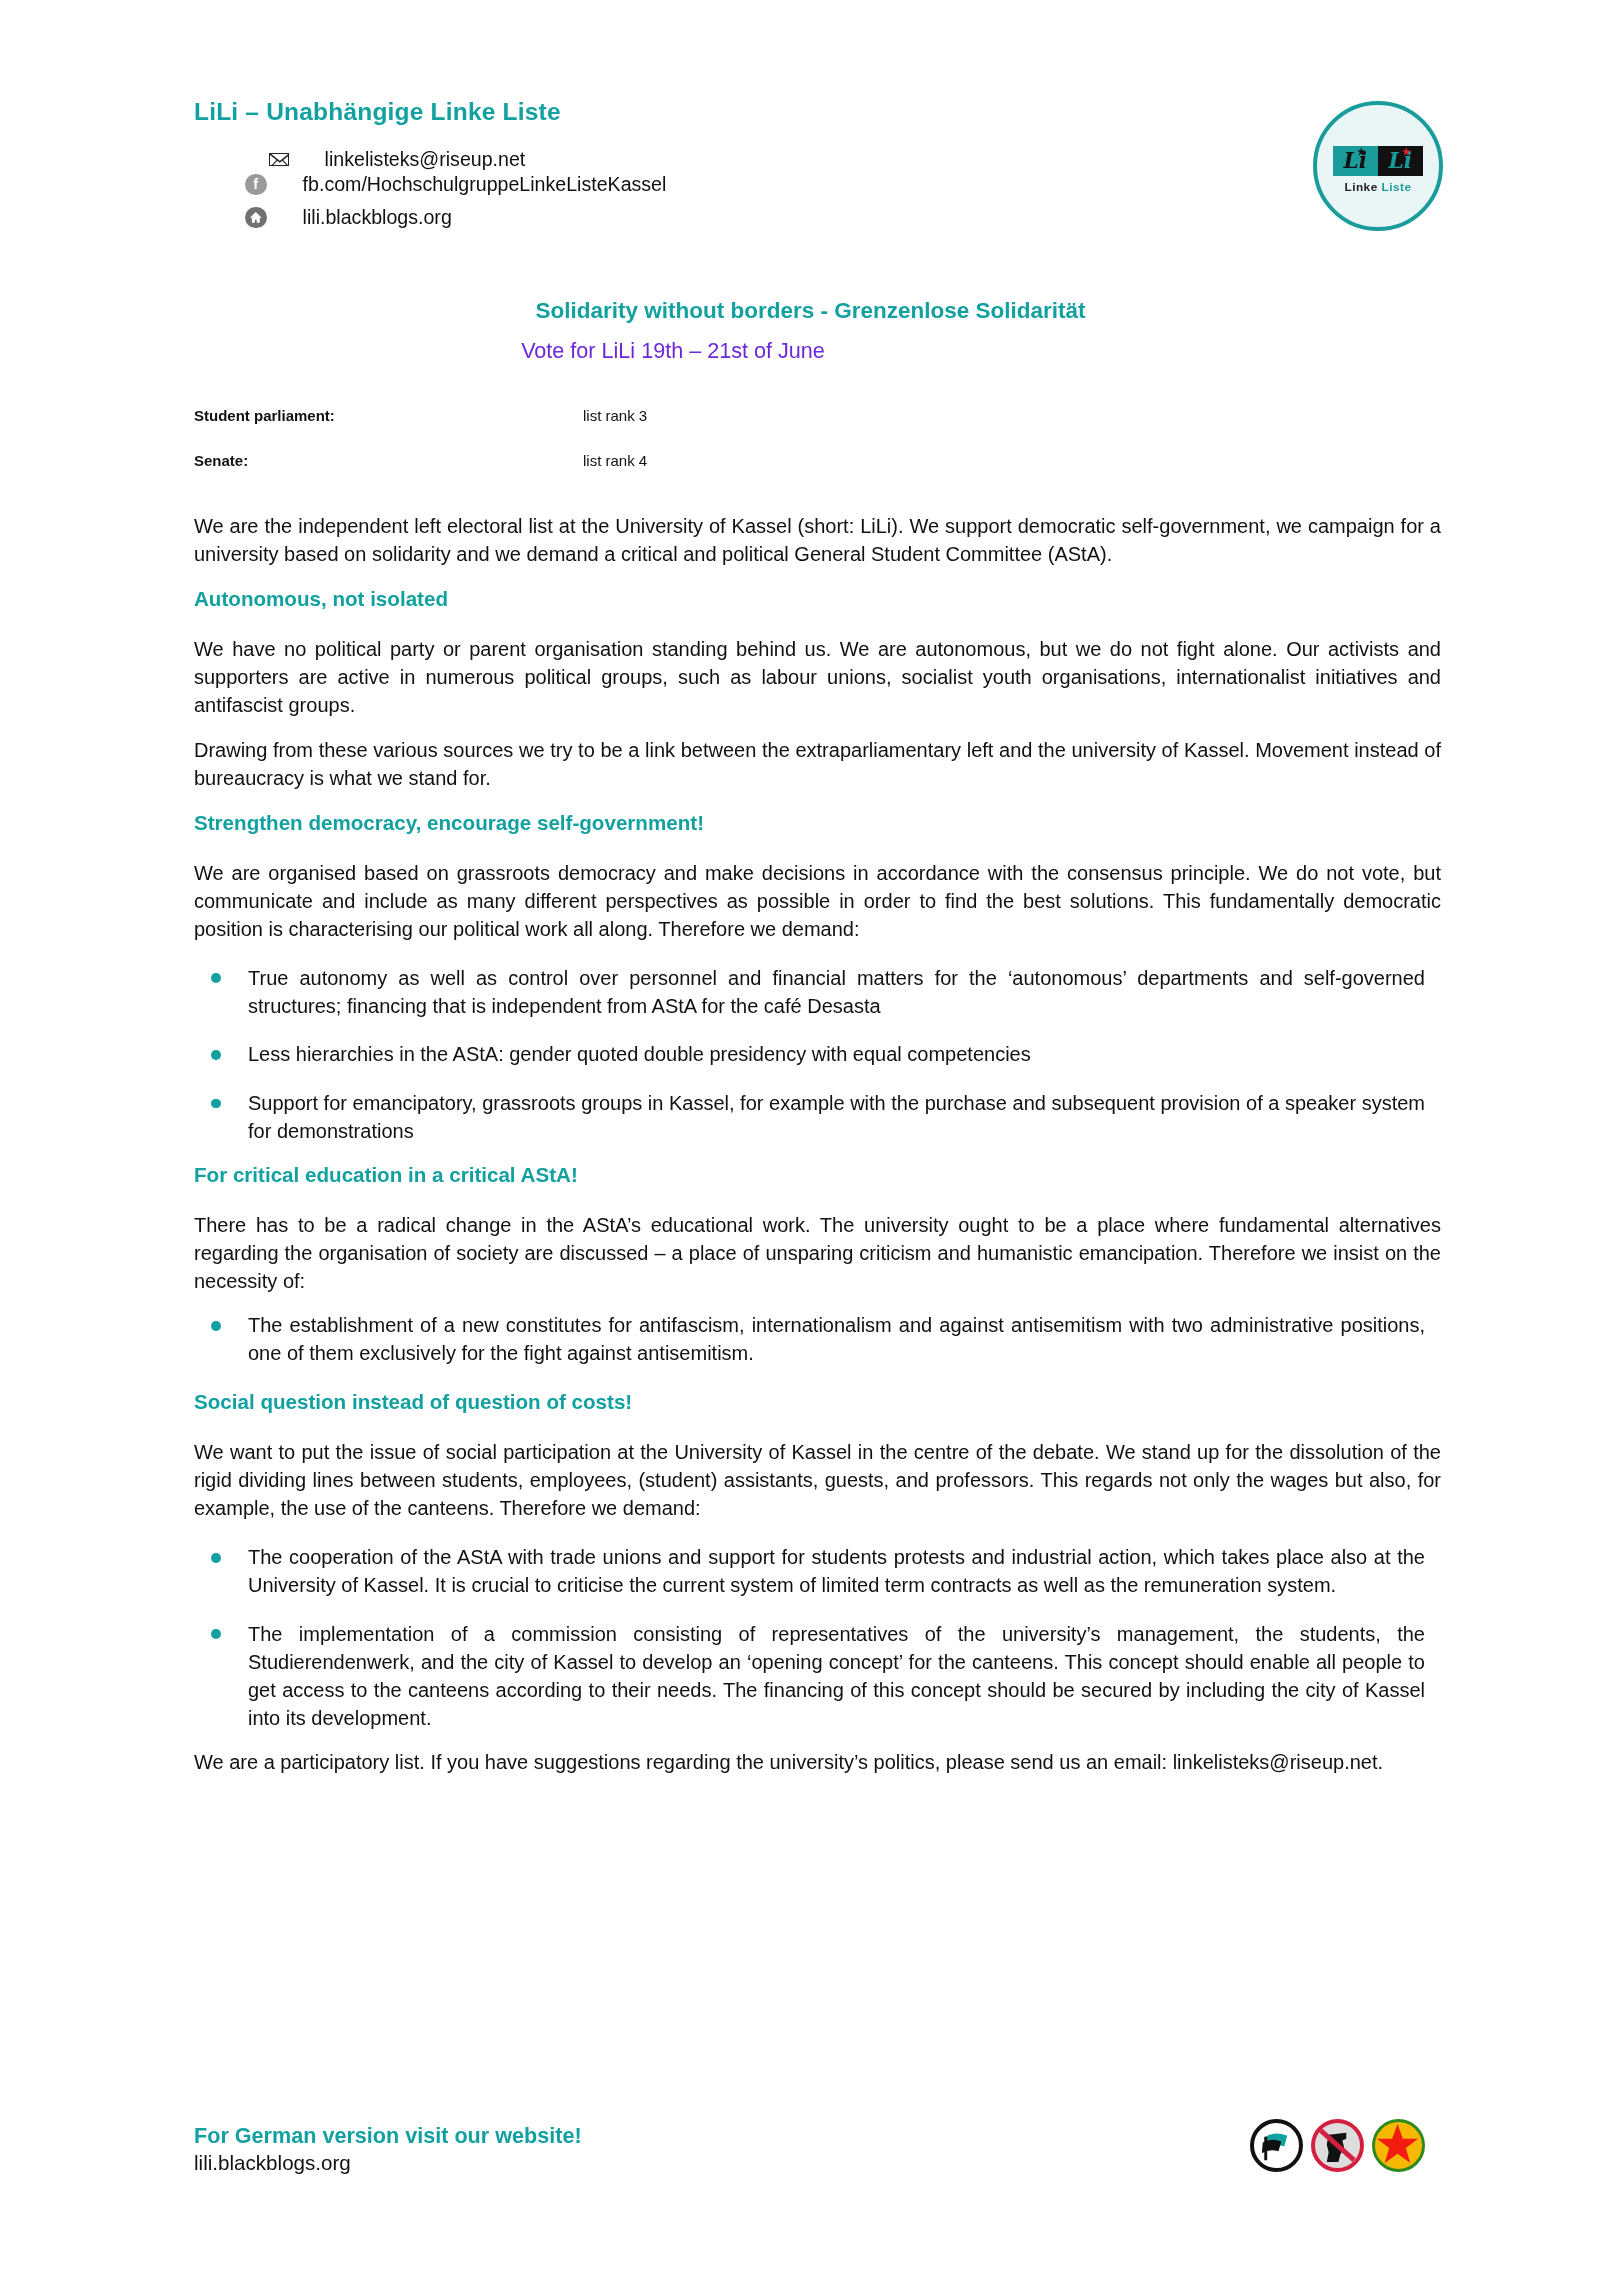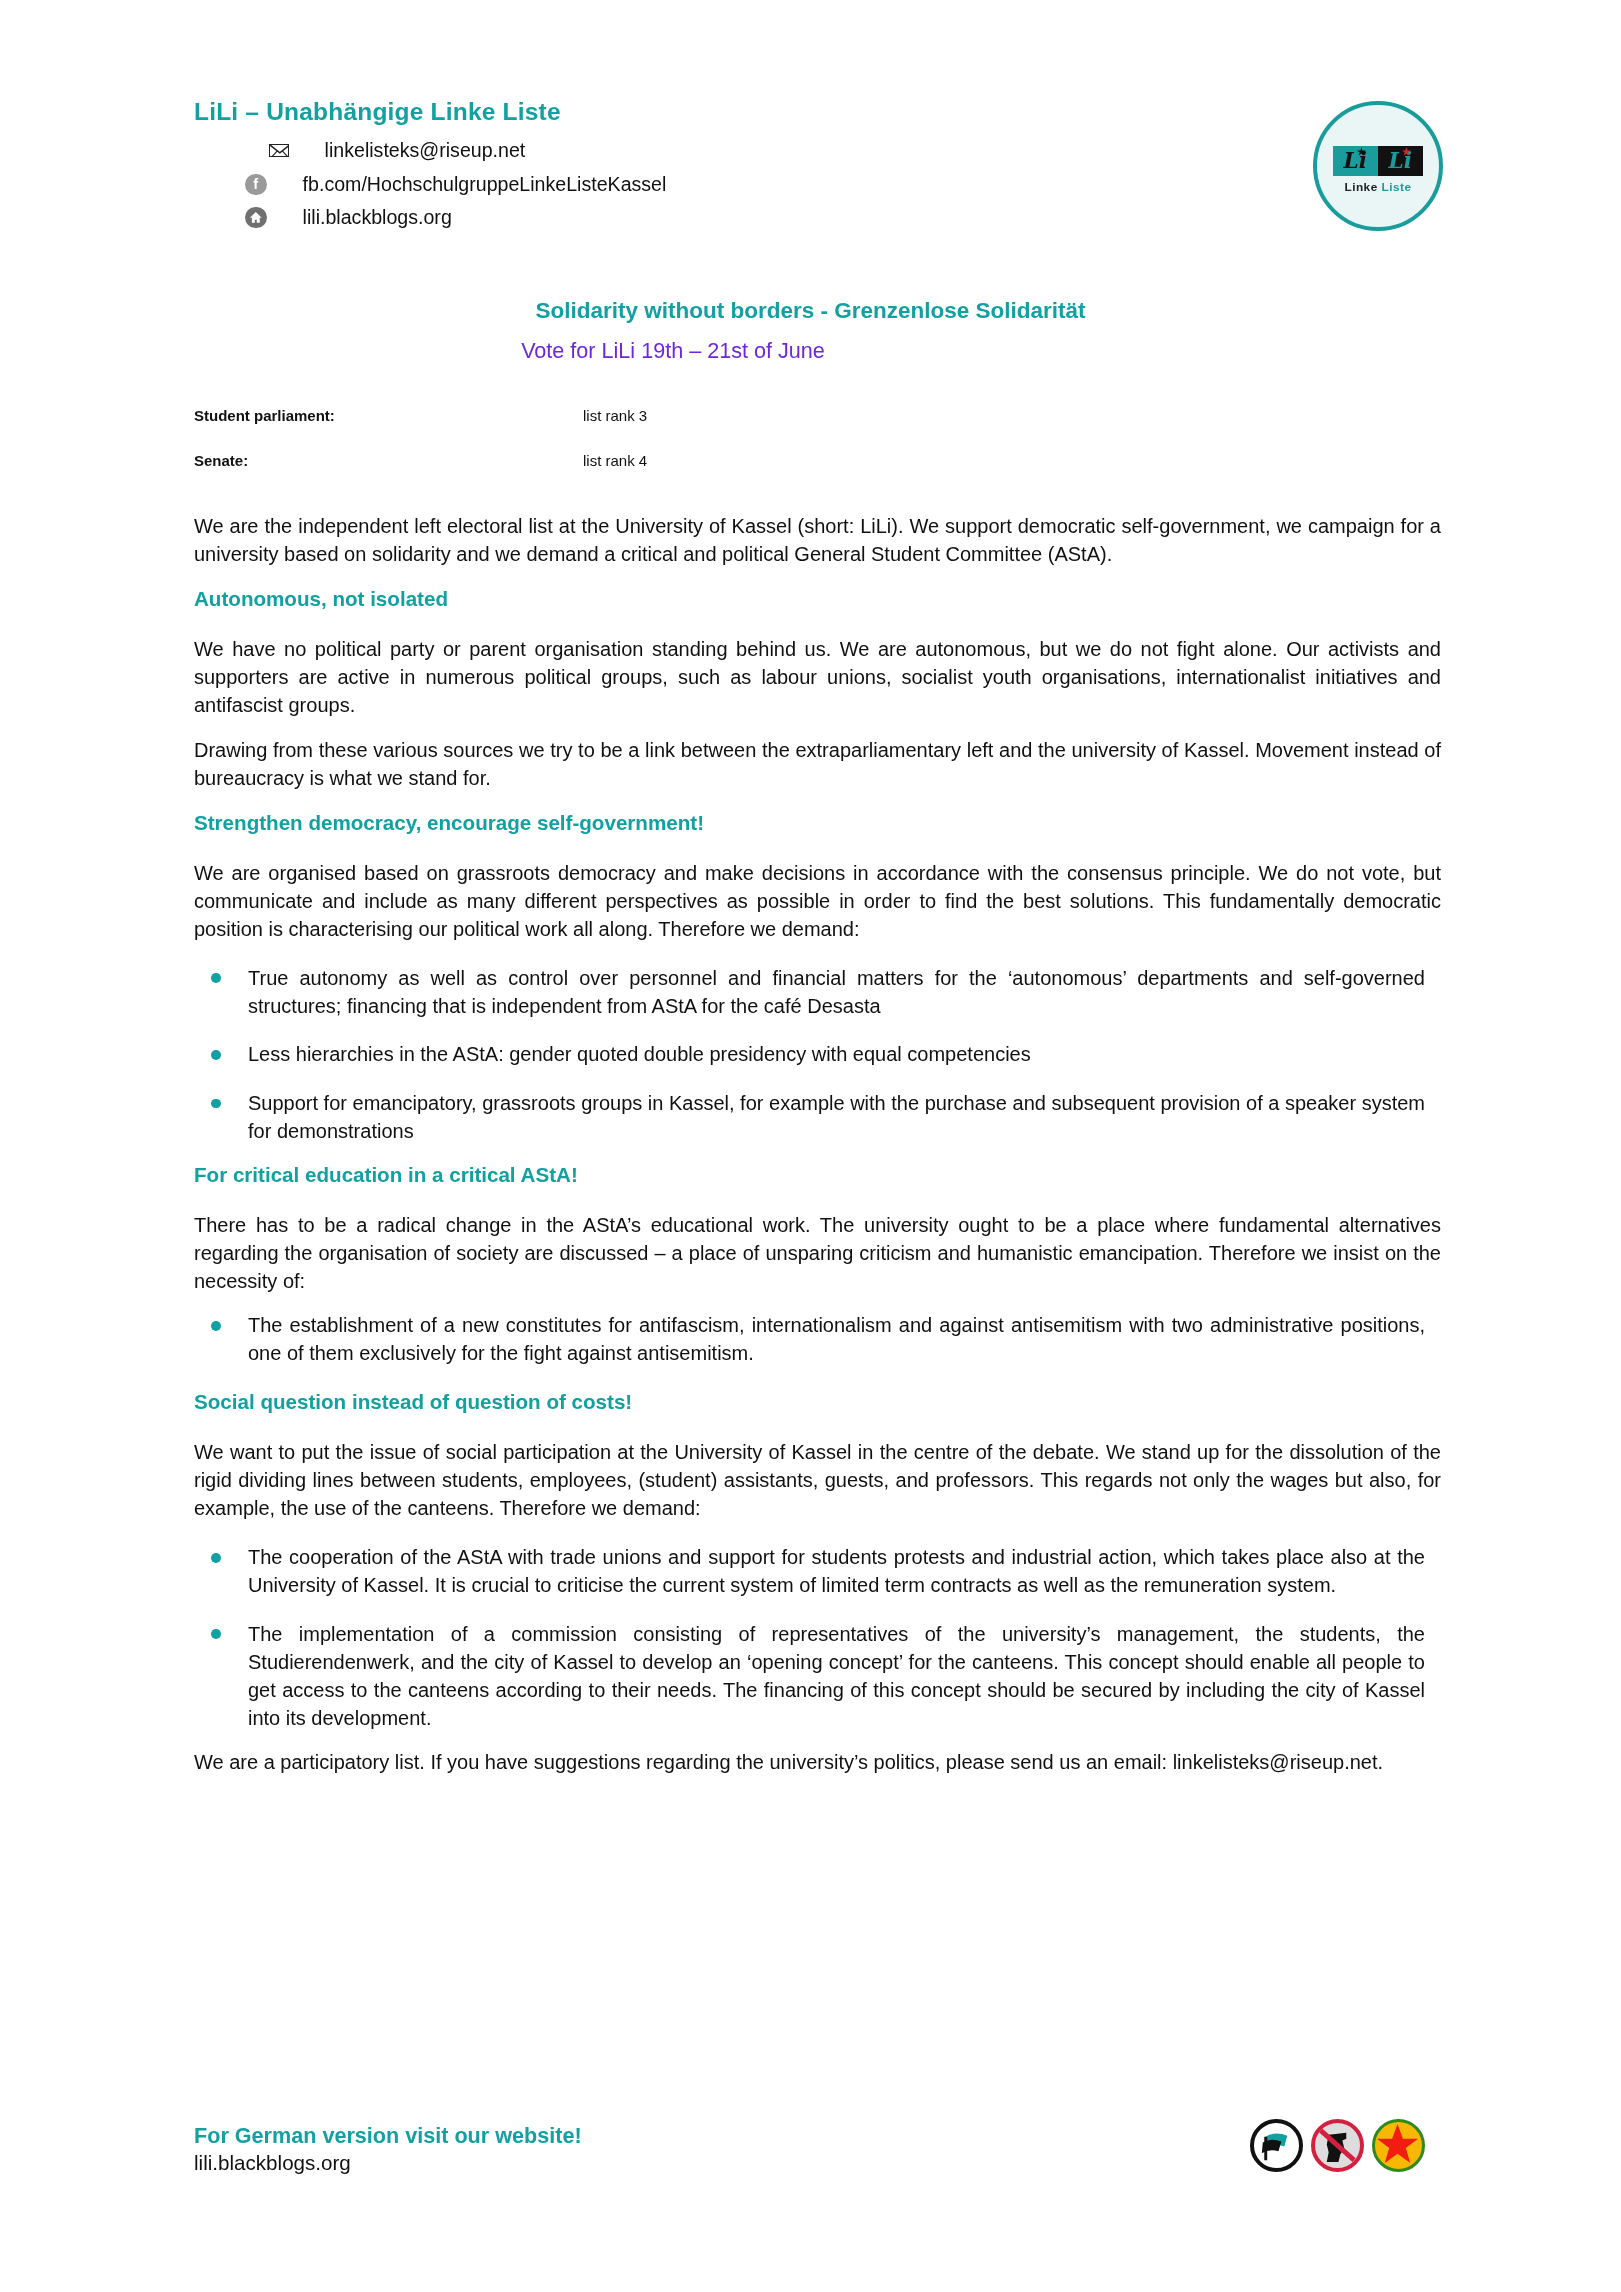--- a/index.html
+++ b/index.html
@@ -39,21 +39,21 @@
   .badge { width: 53px; height: 53px; border-radius: 50%; box-sizing: border-box; position: relative; overflow: hidden; }
   .b-af { border: 4.9px solid #111; background: #fff; }
   .b-no { border: 4.9px solid #d42040; background: #ddd; }
   .b-star { border: 3.9px solid #2e8a1c; background: #f6b800; }
 </style>
 </head>
 <body>
 
 <div class="org-title">LiLi – Unabhängige Linke Liste</div>
 
-<div class="contact" style="top:139px;padding-left:24px;">
+<div class="contact" style="top:148px;padding-left:24px;">
   <span class="ic ic-mail">
     <svg width="19.6" height="13.7" viewBox="0 0 20 14">
         <polyline points="0,0 10,8 20,0" fill="none" stroke="#222" stroke-width="1.5"></polyline>
         <line x1="0" y1="14" x2="7.5" y2="6" stroke="#222" stroke-width="1.2"></line>
         <line x1="20" y1="14" x2="12.5" y2="6" stroke="#222" stroke-width="1.2"></line>
       </svg>
   </span>
   <span class="txt">linkelisteks@riseup.net</span>
 </div>
 <div class="contact" style="top:173px;">

